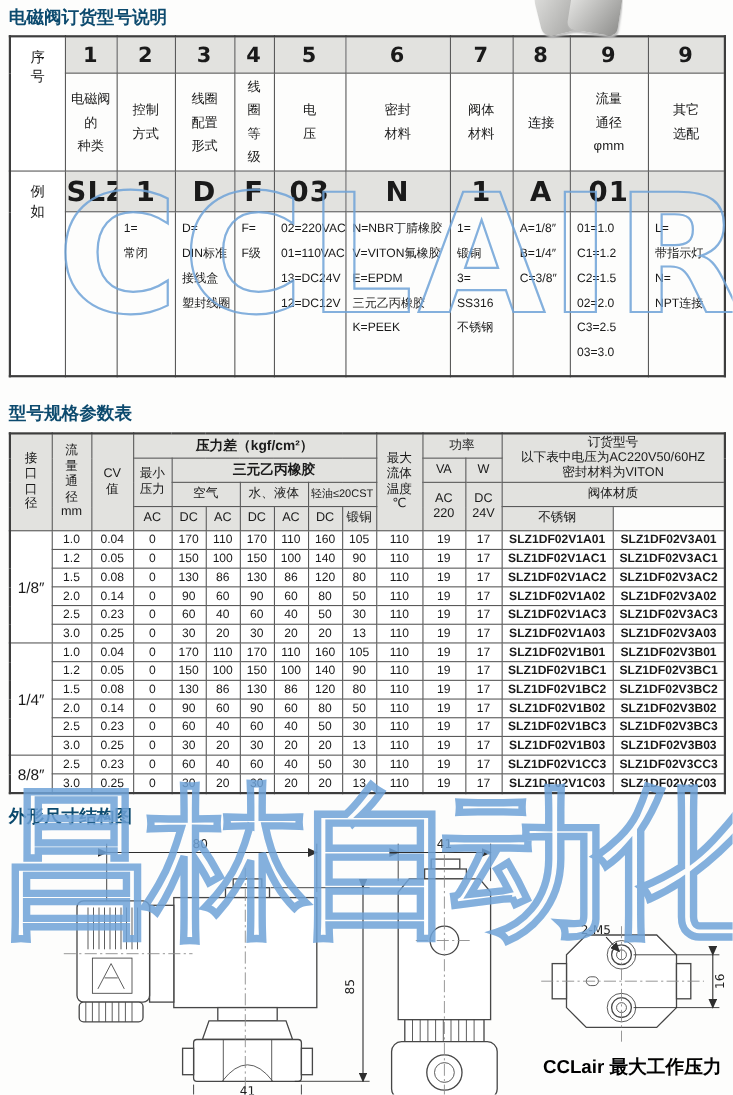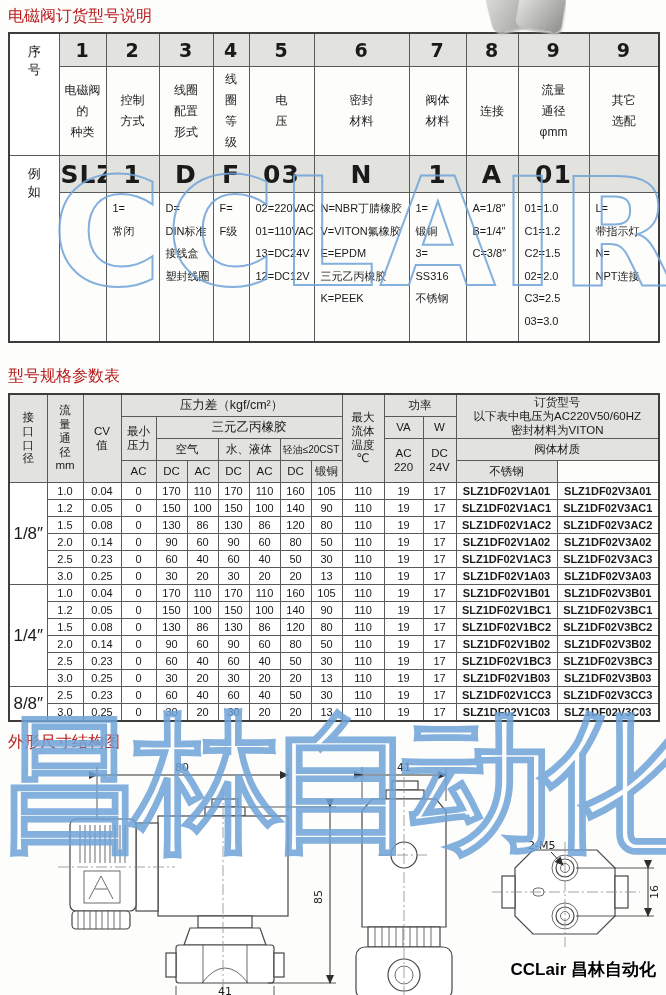--- a/index.html
+++ b/index.html
@@ -1,21 +1,21 @@
 <!DOCTYPE html>
 <html><head>
 <meta charset="utf-8">
 <style>
   html,body{margin:0;padding:0;}
   body{
     width:666px;height:995px;position:relative;overflow:hidden;
     background:#fdfdfc;color:#1a1a1a;
     font-family:"Liberation Sans","DejaVu Sans",sans-serif;
   }
-  .sec-title{font-size:16px;font-weight:normal;color:#b91c1c;}
+  .sec-title{font-size:16px;font-weight:bold;color:#0c4a6e;}
   #title1{margin:6px 0 5px 8px;}
   #title2{margin:23px 12px 6px 8px;}
   #title3{margin:10px 0 0 8px;}
 
   
   #photo{position:absolute;left:486px;top:0;width:80px;height:36px;overflow:hidden;}
   #photo .pp1{position:absolute;left:2px;top:-16px;width:44px;height:46px;border-radius:9px;
     background:linear-gradient(135deg,#e4e4e2,#9c9c9a);transform:rotate(-14deg);box-shadow:1px 2px 2px #bbb;}
   #photo .pp2{position:absolute;left:32px;top:-12px;width:46px;height:42px;border-radius:7px;
     background:linear-gradient(120deg,#ececea,#8f8f8d);transform:rotate(9deg);box-shadow:1px 2px 2px #bbb;}
@@ -32,26 +32,26 @@
   .desc-row td{height:84px;font-size:12px;line-height:1.75;text-align:center;vertical-align:middle;padding:2px 0;}
   .example-row td{height:34px;font-size:25px;font-weight:bold;text-align:center;
     font-family:"DejaVu Sans","Liberation Sans",sans-serif;letter-spacing:1px;}
   .options-row td{height:142px;font-size:11px;line-height:2.05;text-align:left;vertical-align:top;padding:4px 2px 2px 6px;}
 
   
   #t2{width:650px;border:2px solid #3d3d3d;}
   #t2 th,#t2 td{border:1px solid #5a5a5a;}
   #t2 thead th{background:#e2e2df;font-weight:normal;font-size:11.5px;line-height:1.2;
     white-space:pre-line;text-align:center;vertical-align:middle;padding:1px 0;}
-  #t2 thead th.big{font-size:12.5px;}
+  #t2 thead th.big{font-size:12.5px;font-weight:bold;}
   #t2 thead th.small{font-size:10px;}
   #t2 thead th.h20{height:19px;}
   #t2 tbody td{height:16px;font-size:11px;text-align:center;padding:0;background:#fff;}
   #t2 tbody td.model{font-size:11px;letter-spacing:0;font-weight:bold;}
-  #t2 tbody td.port{font-size:17px;}
+  #t2 tbody td.port{font-size:14px;}
 
   
   #drawing{display:block;margin-top:2px;}
   .fw{stroke:#474747;stroke-width:1.2;fill:#fff;}
   .thin{stroke:#474747;stroke-width:0.8;fill:none;}
   .cl{stroke:#8a8a8a;stroke-width:0.8;fill:none;stroke-dasharray:11 3 2 3;}
   .dim{stroke:#2e2e2e;stroke-width:1;fill:none;}
   .ext{stroke:#2e2e2e;stroke-width:0.8;fill:none;}
   .dtxt{font:11px "DejaVu Sans","Liberation Sans",sans-serif;fill:#1e1e1e;}
 
@@ -574,13 +574,13 @@
 
     <line class="ext" x1="576" y1="113" x2="654" y2="113"></line>
     <line class="ext" x1="576" y1="161" x2="654" y2="161"></line>
     <line class="dim" x1="648" y1="113" x2="648" y2="161" marker-start="url(#ar)" marker-end="url(#ar)"></line>
     <text class="dtxt" transform="rotate(-90 658 137)" x="658" y="137" text-anchor="middle">16</text>
   </g>
 </svg>
 
 <div id="wm-latin" class="wm">CCLAIR</div>
 <div id="wm-cn" class="wm">昌林自动化</div>
-<div id="footer">CCLair 昌林自动化</div>
+<div id="footer">CCLair 最大工作压力</div>
 
 </body></html>

